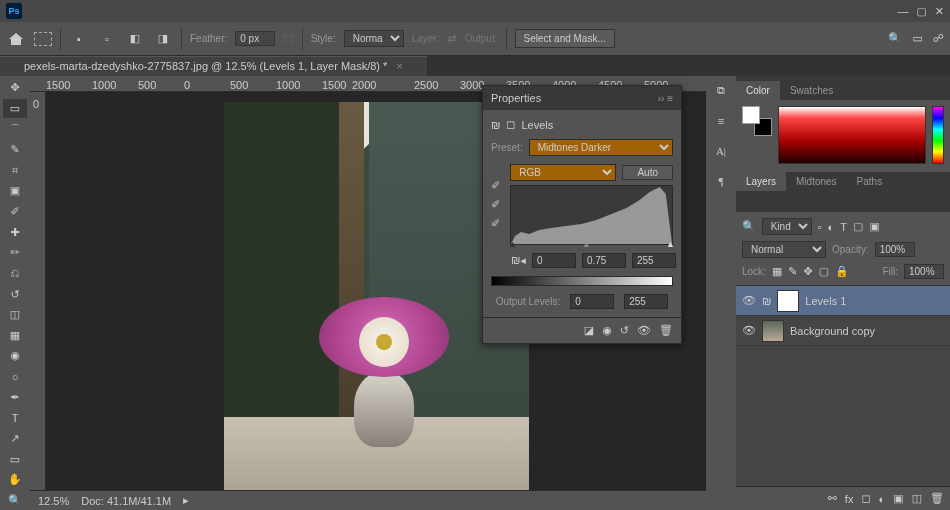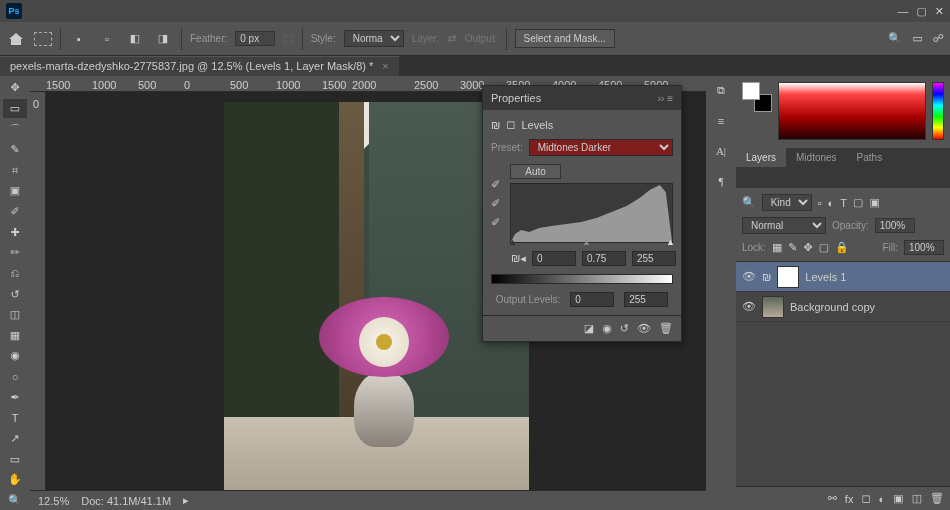--- a/index.html
+++ b/index.html
@@ -11,21 +11,21 @@
 .win-controls{margin-left:auto;display:flex;gap:8px;font-size:13px;color:#999}
 .options-bar{height:34px;background:#535353;display:flex;align-items:center;padding:0 6px;gap:8px;border-bottom:1px solid #2a2a2a}
 .home-icon{width:16px;height:14px;display:inline-block}
 .sep{width:1px;height:22px;background:#3a3a3a}
 .opt-btn{width:20px;height:20px;display:flex;align-items:center;justify-content:center}
 .opt-label{color:#999;font-size:10px}
 .opt-input{background:#454545;border:1px solid #333;padding:1px 4px;font-size:10px;width:40px}
 .opt-select{background:#454545;border:1px solid #333;padding:1px 4px;font-size:10px;width:60px}
 .btn{background:#5a5a5a;border:1px solid #333;padding:3px 8px;font-size:10px}
 .doc-tab{height:20px;background:#323232;display:flex;align-items:center}
-.tab{background:#404040;padding:3px 10px;font-size:10px;color:#ddd;border-top:1px solid #555;height:100%}
+.tab{background:#404040;padding:3px 24px;font-size:10px;color:#ddd;border-top:1px solid #555;height:100%}
 .main{display:flex;height:434px}
 .tools{width:30px;background:#535353;display:flex;flex-direction:column;align-items:center;padding-top:2px;gap:1px}
 .tool{width:24px;height:22px;display:flex;align-items:center;justify-content:center;cursor:pointer}
 .tool.active{background:#3a3a3a}
 .canvas-area{flex:1;background:#262626;position:relative;display:flex;flex-direction:column}
 .ruler-h{height:16px;background:#535353;border-bottom:1px solid #2a2a2a;display:flex;font-size:8px;color:#aaa;position:relative;overflow:hidden}
 .ruler-v{width:16px;background:#535353;border-right:1px solid #2a2a2a;font-size:8px;color:#aaa;position:relative}
 .canvas-body{flex:1;display:flex;position:relative}
 .viewport{flex:1;display:flex;align-items:flex-start;justify-content:center;padding-top:10px;position:relative}
 .photo{width:305px;height:400px;background:#3a4a3e;position:relative;overflow:hidden}
@@ -50,21 +50,21 @@
 .eye{width:14px;height:14px}
 .lthumb{width:22px;height:22px;background:#888;border:1px solid #333}
 .layer-bottom{height:24px;background:#535353;border-top:1px solid #2a2a2a;display:flex;align-items:center;justify-content:flex-end;gap:8px;padding:0 6px;font-size:11px;color:#999}
 .status{height:20px;background:#535353;border-top:1px solid #2a2a2a;display:flex;align-items:center;padding:0 8px;gap:12px;font-size:10px;color:#999;position:absolute;bottom:0;left:30px;right:244px}
 .properties{position:absolute;left:482px;top:85px;width:200px;background:#535353;border:1px solid #2a2a2a;z-index:10;box-shadow:0 2px 8px rgba(0,0,0,.5)}
 .prop-title{height:24px;background:#383838;display:flex;align-items:center;padding:0 8px;font-size:11px}
 .prop-title .pmenu{margin-left:auto;color:#999;font-size:10px}
 .prop-body{padding:8px;display:flex;flex-direction:column;gap:8px}
 .prop-row{display:flex;align-items:center;gap:6px;font-size:10px}
 .prop-input{background:#3a3a3a;border:1px solid #2a2a2a;padding:1px 4px;font-size:10px;width:44px;color:#ccc}
-.prop-select{background:#7f1d1d;border:1px solid #2a2a2a;padding:1px 4px;font-size:10px;color:#ccc}
+.prop-select{background:#a16207;border:1px solid #2a2a2a;padding:1px 4px;font-size:10px;color:#ccc}
 .histogram{height:60px;background:#3a3a3a;border:1px solid #2a2a2a;position:relative}
 .gradient{height:10px;background:linear-gradient(to right,#000,#fff);border:1px solid #2a2a2a}
 .prop-bottom{height:26px;border-top:1px solid #2a2a2a;display:flex;align-items:center;justify-content:flex-end;gap:8px;padding:0 8px;font-size:11px;color:#999}
 .lvl-icons{display:flex;flex-direction:column;gap:6px;margin-right:4px}
 .ruler-h span{position:absolute;top:3px}
 .histpath{position:absolute;bottom:0;left:0;right:0}
 .dim{color:#777}
 </style>
 </head>
 <body>
@@ -176,20 +176,24 @@
   </div>
 
   <div class="right-strip">
     <span>⧉</span>
     <span>≡</span>
     <span style="font-family:serif">A|</span>
     <span style="font-style:italic;font-family:serif">¶</span>
   </div>
 
   <div class="panels">
+    <div class="panel-tabs">
+      <div class="ptab active">Color</div>
+      <div class="ptab">Swatches</div>
+    </div>
     <div class="color-panel">
       <div class="fg-bg">
           <div class="bg"></div>
           <div class="fg"></div>
         </div>
       <div class="spectrum"></div>
       <div class="hue"></div>
     </div>
 
     <div class="layers-head">
@@ -264,20 +268,21 @@
       <select class="prop-select" style="flex:1"><option>Midtones Darker</option></select>
     </div>
     <div class="prop-row">
       <div class="lvl-icons">
         <span>✐</span>
         <span>✐</span>
         <span>✐</span>
       </div>
       <div style="flex:1;display:flex;flex-direction:column;gap:4px">
         <div class="prop-row">
+          <select class="prop-select" style="flex:1"><option>RGB</option></select>
           <button class="btn" style="padding:1px 14px">Auto</button>
         </div>
         <div class="histogram">
           <svg class="histpath" width="100%" height="60" preserveAspectRatio="none" viewBox="0 0 160 60">
               <path d="M0 60 L4 52 L10 48 L18 50 L28 46 L40 44 L55 42 L70 40 L85 36 L100 30 L115 24 L128 16 L138 8 L148 3 L154 10 L160 58 L160 60 Z" fill="#999"></path>
             </svg>
           <div style="position:absolute;bottom:-5px;left:-3px;font-size:9px;color:#333">▲</div>
           <div style="position:absolute;bottom:-5px;left:44%;font-size:9px;color:#888">▲</div>
           <div style="position:absolute;bottom:-5px;right:-3px;font-size:9px;color:#ddd">▲</div>
         </div>

